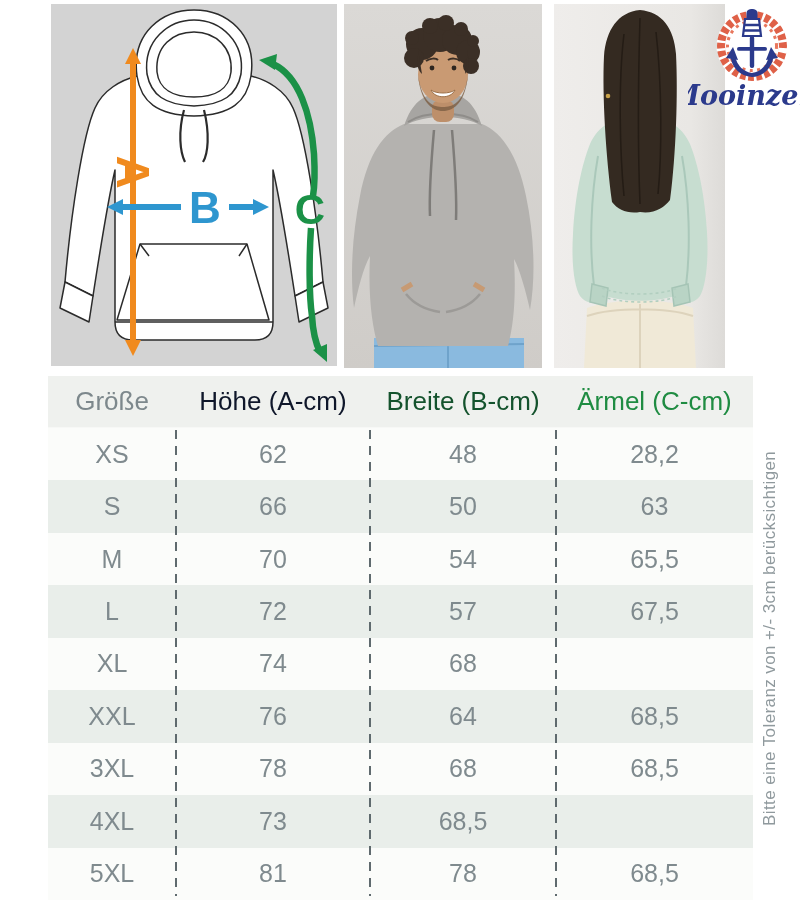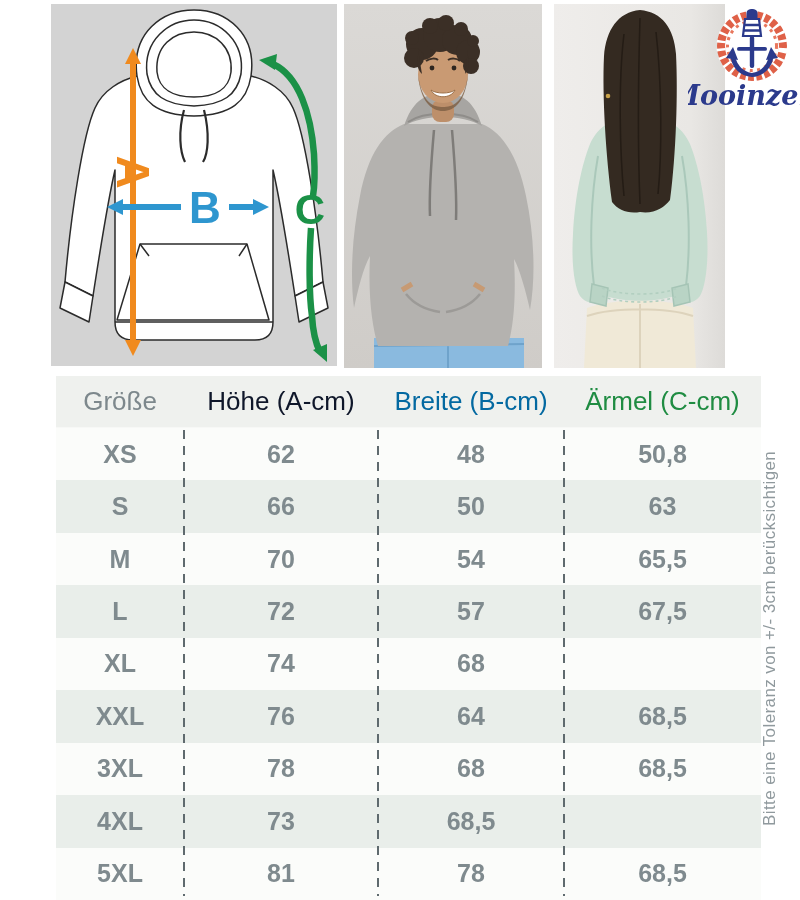--- a/index.html
+++ b/index.html
@@ -8,25 +8,25 @@
   
   .tile{position:absolute;overflow:hidden;}
   .tile-diagram{left:51px;top:4px;width:286px;height:362px;background:#d3d3d3;}
   .tile-man{left:344px;top:4px;width:198px;height:364px;background:#d7d5d2;}
   .tile-woman{left:554px;top:4px;width:171px;height:364px;background:#eceae8;}
   .logo-box{position:absolute;left:688px;top:6px;width:112px;height:106px;z-index:5;}
 
   svg{display:block;}
 
   
-  .size-table{position:absolute;left:56px;top:376px;width:705px;height:524px;}
+  .size-table{position:absolute;left:48px;top:376px;width:705px;height:524px;}
   .thead{height:51px;background:#eff1ee;display:grid;grid-template-columns:128px 194px 186px 197px;align-items:center;border-bottom:1px solid #f7f8f6;}
   .th{text-align:center;font-size:26px;font-weight:400;white-space:nowrap;}
   .tbody{position:absolute;left:0;top:52px;right:0;bottom:0;display:flex;flex-direction:column;}
-  .t-row{flex:1;display:grid;grid-template-columns:128px 194px 186px 197px;align-items:center;background:#fbfcfa;font-weight:bold;}
+  .t-row{flex:1;display:grid;grid-template-columns:128px 194px 186px 197px;align-items:center;background:#fbfcfa;}
   .t-row.shade{background:#e9eeea;}
   .t-cell{text-align:center;font-size:25px;color:#7f8a8e;}
   .vline{position:absolute;top:54px;bottom:4px;width:2px;z-index:3;
     background:repeating-linear-gradient(to bottom,#5f6a6e 0 9px,transparent 9px 16px);}
   .vline-1{left:127px;} .vline-2{left:321px;} .vline-3{left:507px;}
 
   
   .note{position:absolute;left:752px;top:376px;width:36px;height:524px;
     display:flex;align-items:center;justify-content:center;
     writing-mode:vertical-rl;transform:rotate(180deg);
@@ -191,29 +191,29 @@
     </g>
 
     <text x="56" y="99" text-anchor="middle" font-size="27" font-style="italic" font-weight="bold" fill="#2b3a8c" font-family="DejaVu Serif, serif">Mooinzen</text>
   </svg>
 </div>
 
 <div class="size-table">
   <div class="thead">
     <div class="th" style="color: rgb(125, 136, 140);">Größe</div>
     <div class="th" style="color: #0f172a;">Höhe (A-cm)</div>
-    <div class="th" style="color: #0369a1; text-align: center;">Breite (B-cm)</div>
+    <div class="th" style="color: #14532d; text-align: center;">Breite (B-cm)</div>
     <div class="th" style="color: rgb(31, 140, 66);">Ärmel (C-cm)</div>
   </div>
   <div class="tbody" id="tbody">
       <div class="t-row">
         <div class="t-cell">XS</div>
         <div class="t-cell">62</div>
         <div class="t-cell">48</div>
-        <div class="t-cell">50,8</div>
+        <div class="t-cell">28,2</div>
       </div>
       <div class="t-row shade">
         <div class="t-cell">S</div>
         <div class="t-cell">66</div>
         <div class="t-cell">50</div>
         <div class="t-cell">63</div>
       </div>
       <div class="t-row">
         <div class="t-cell">M</div>
         <div class="t-cell">70</div>

